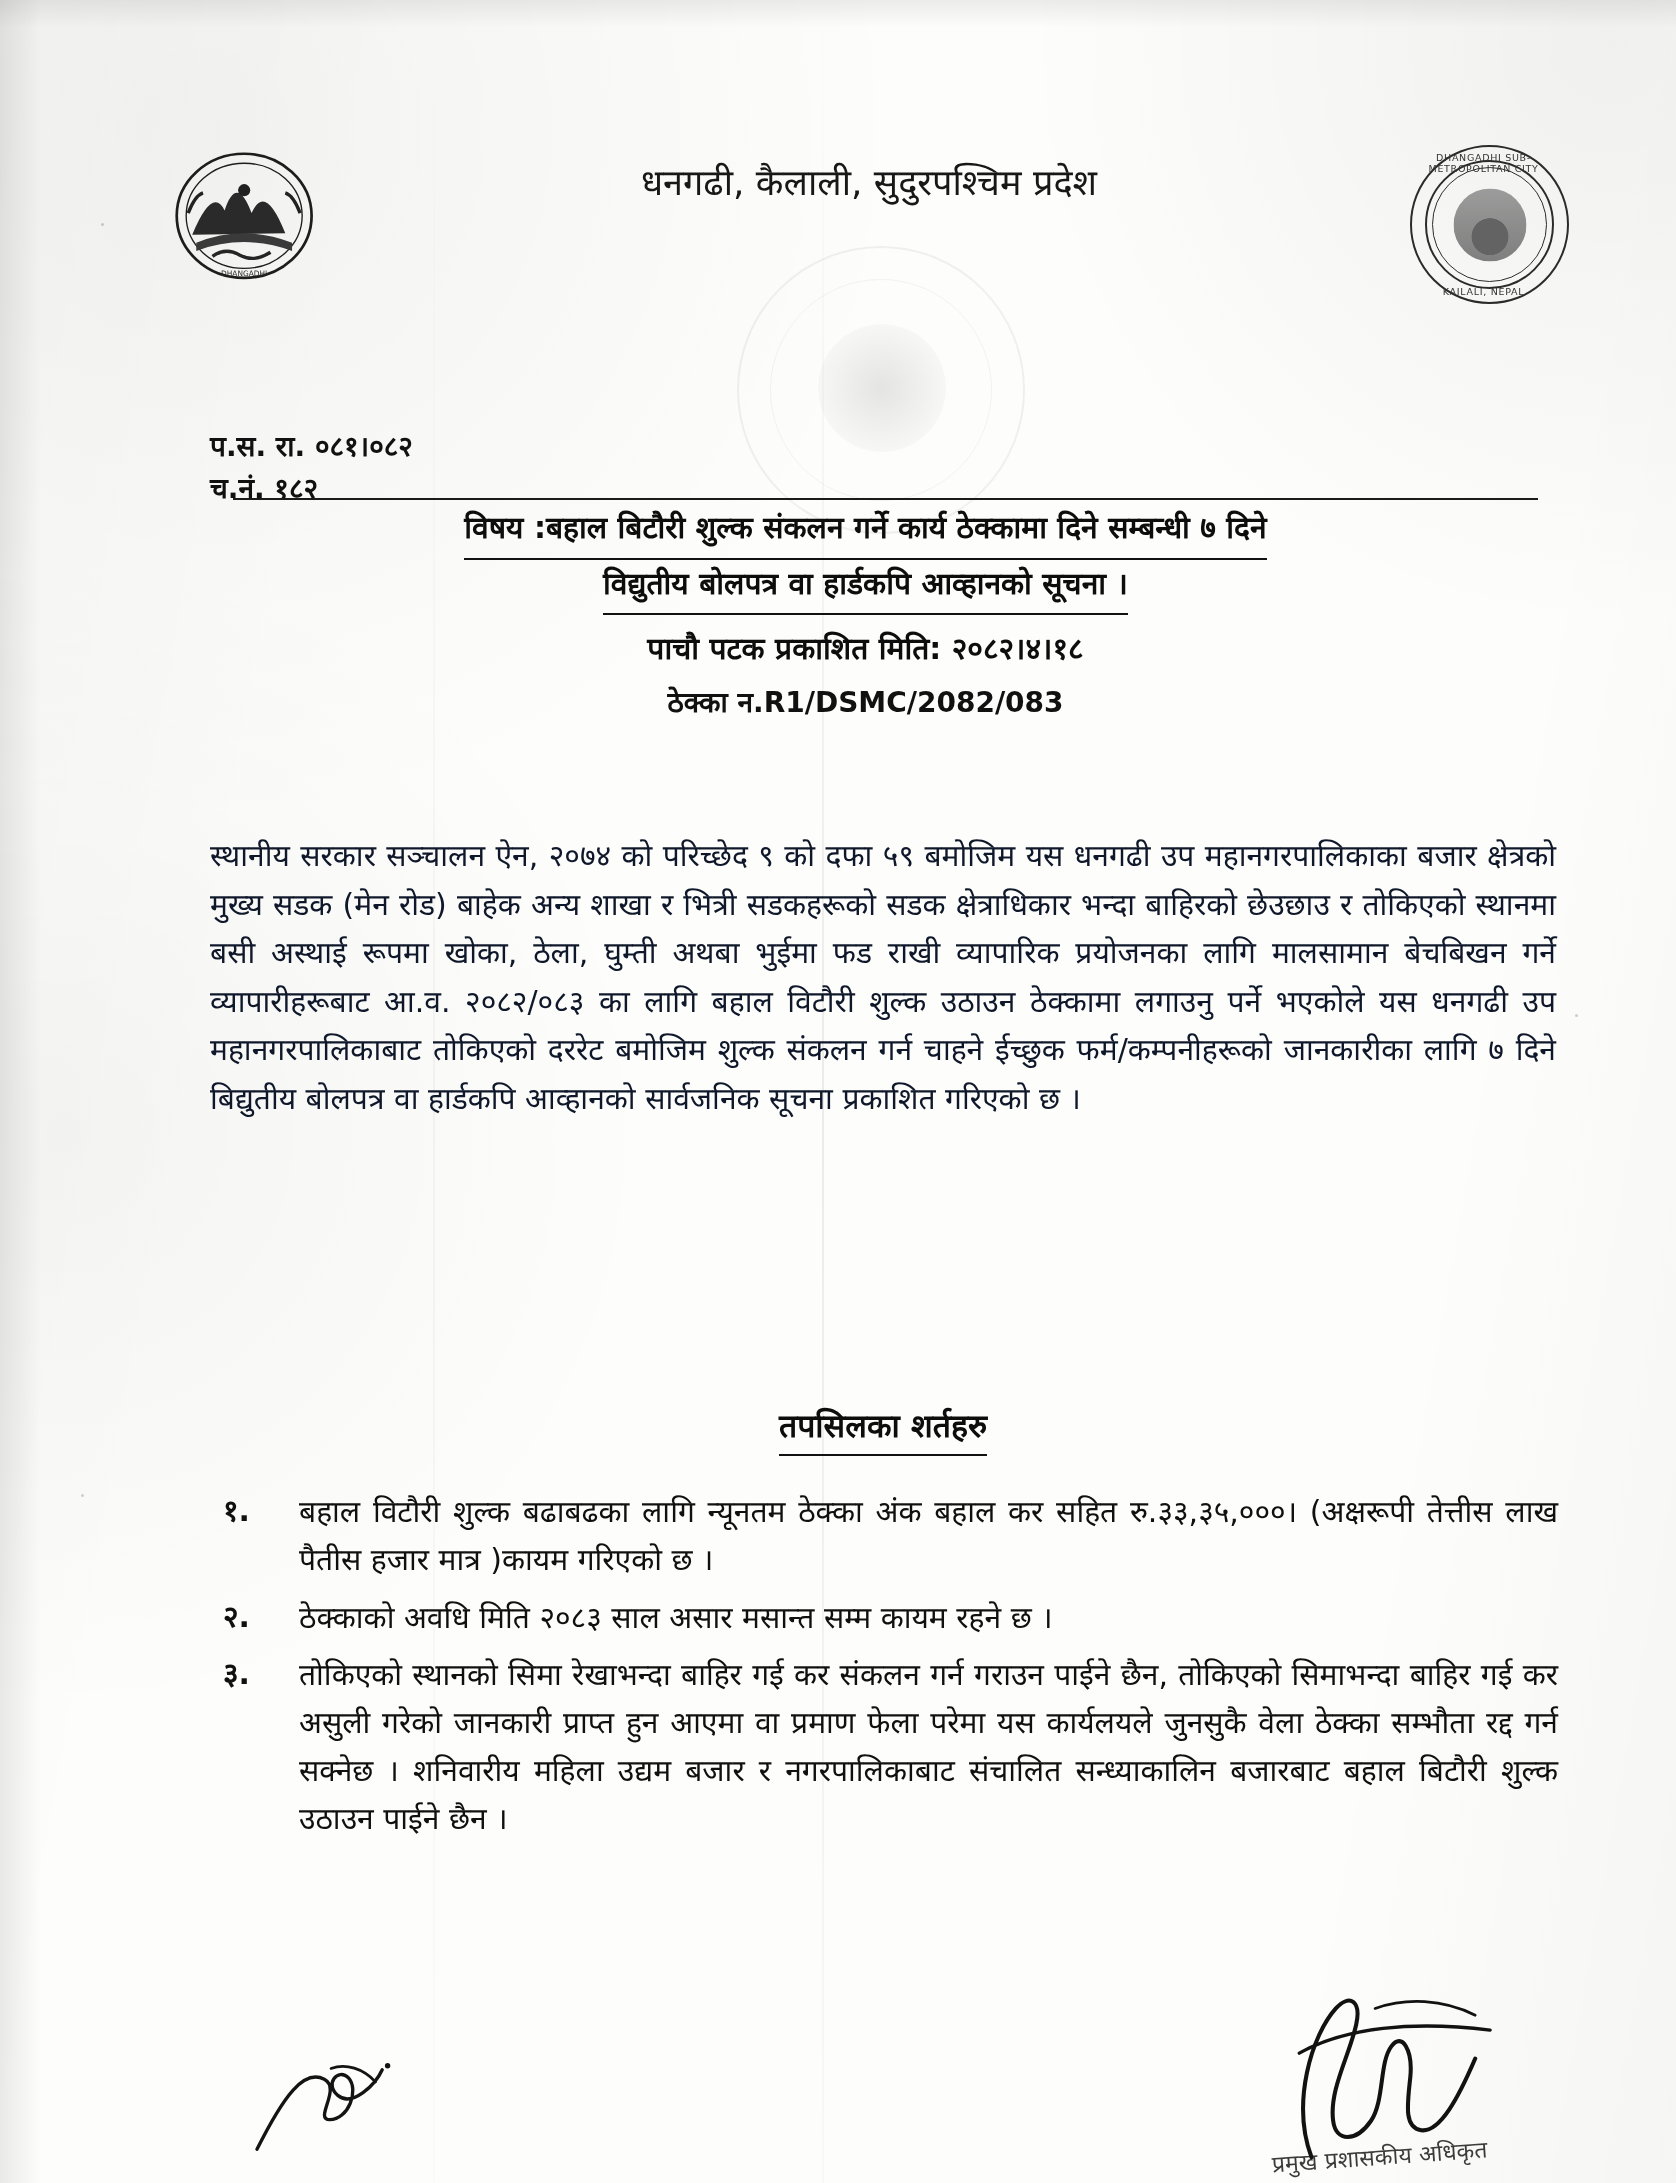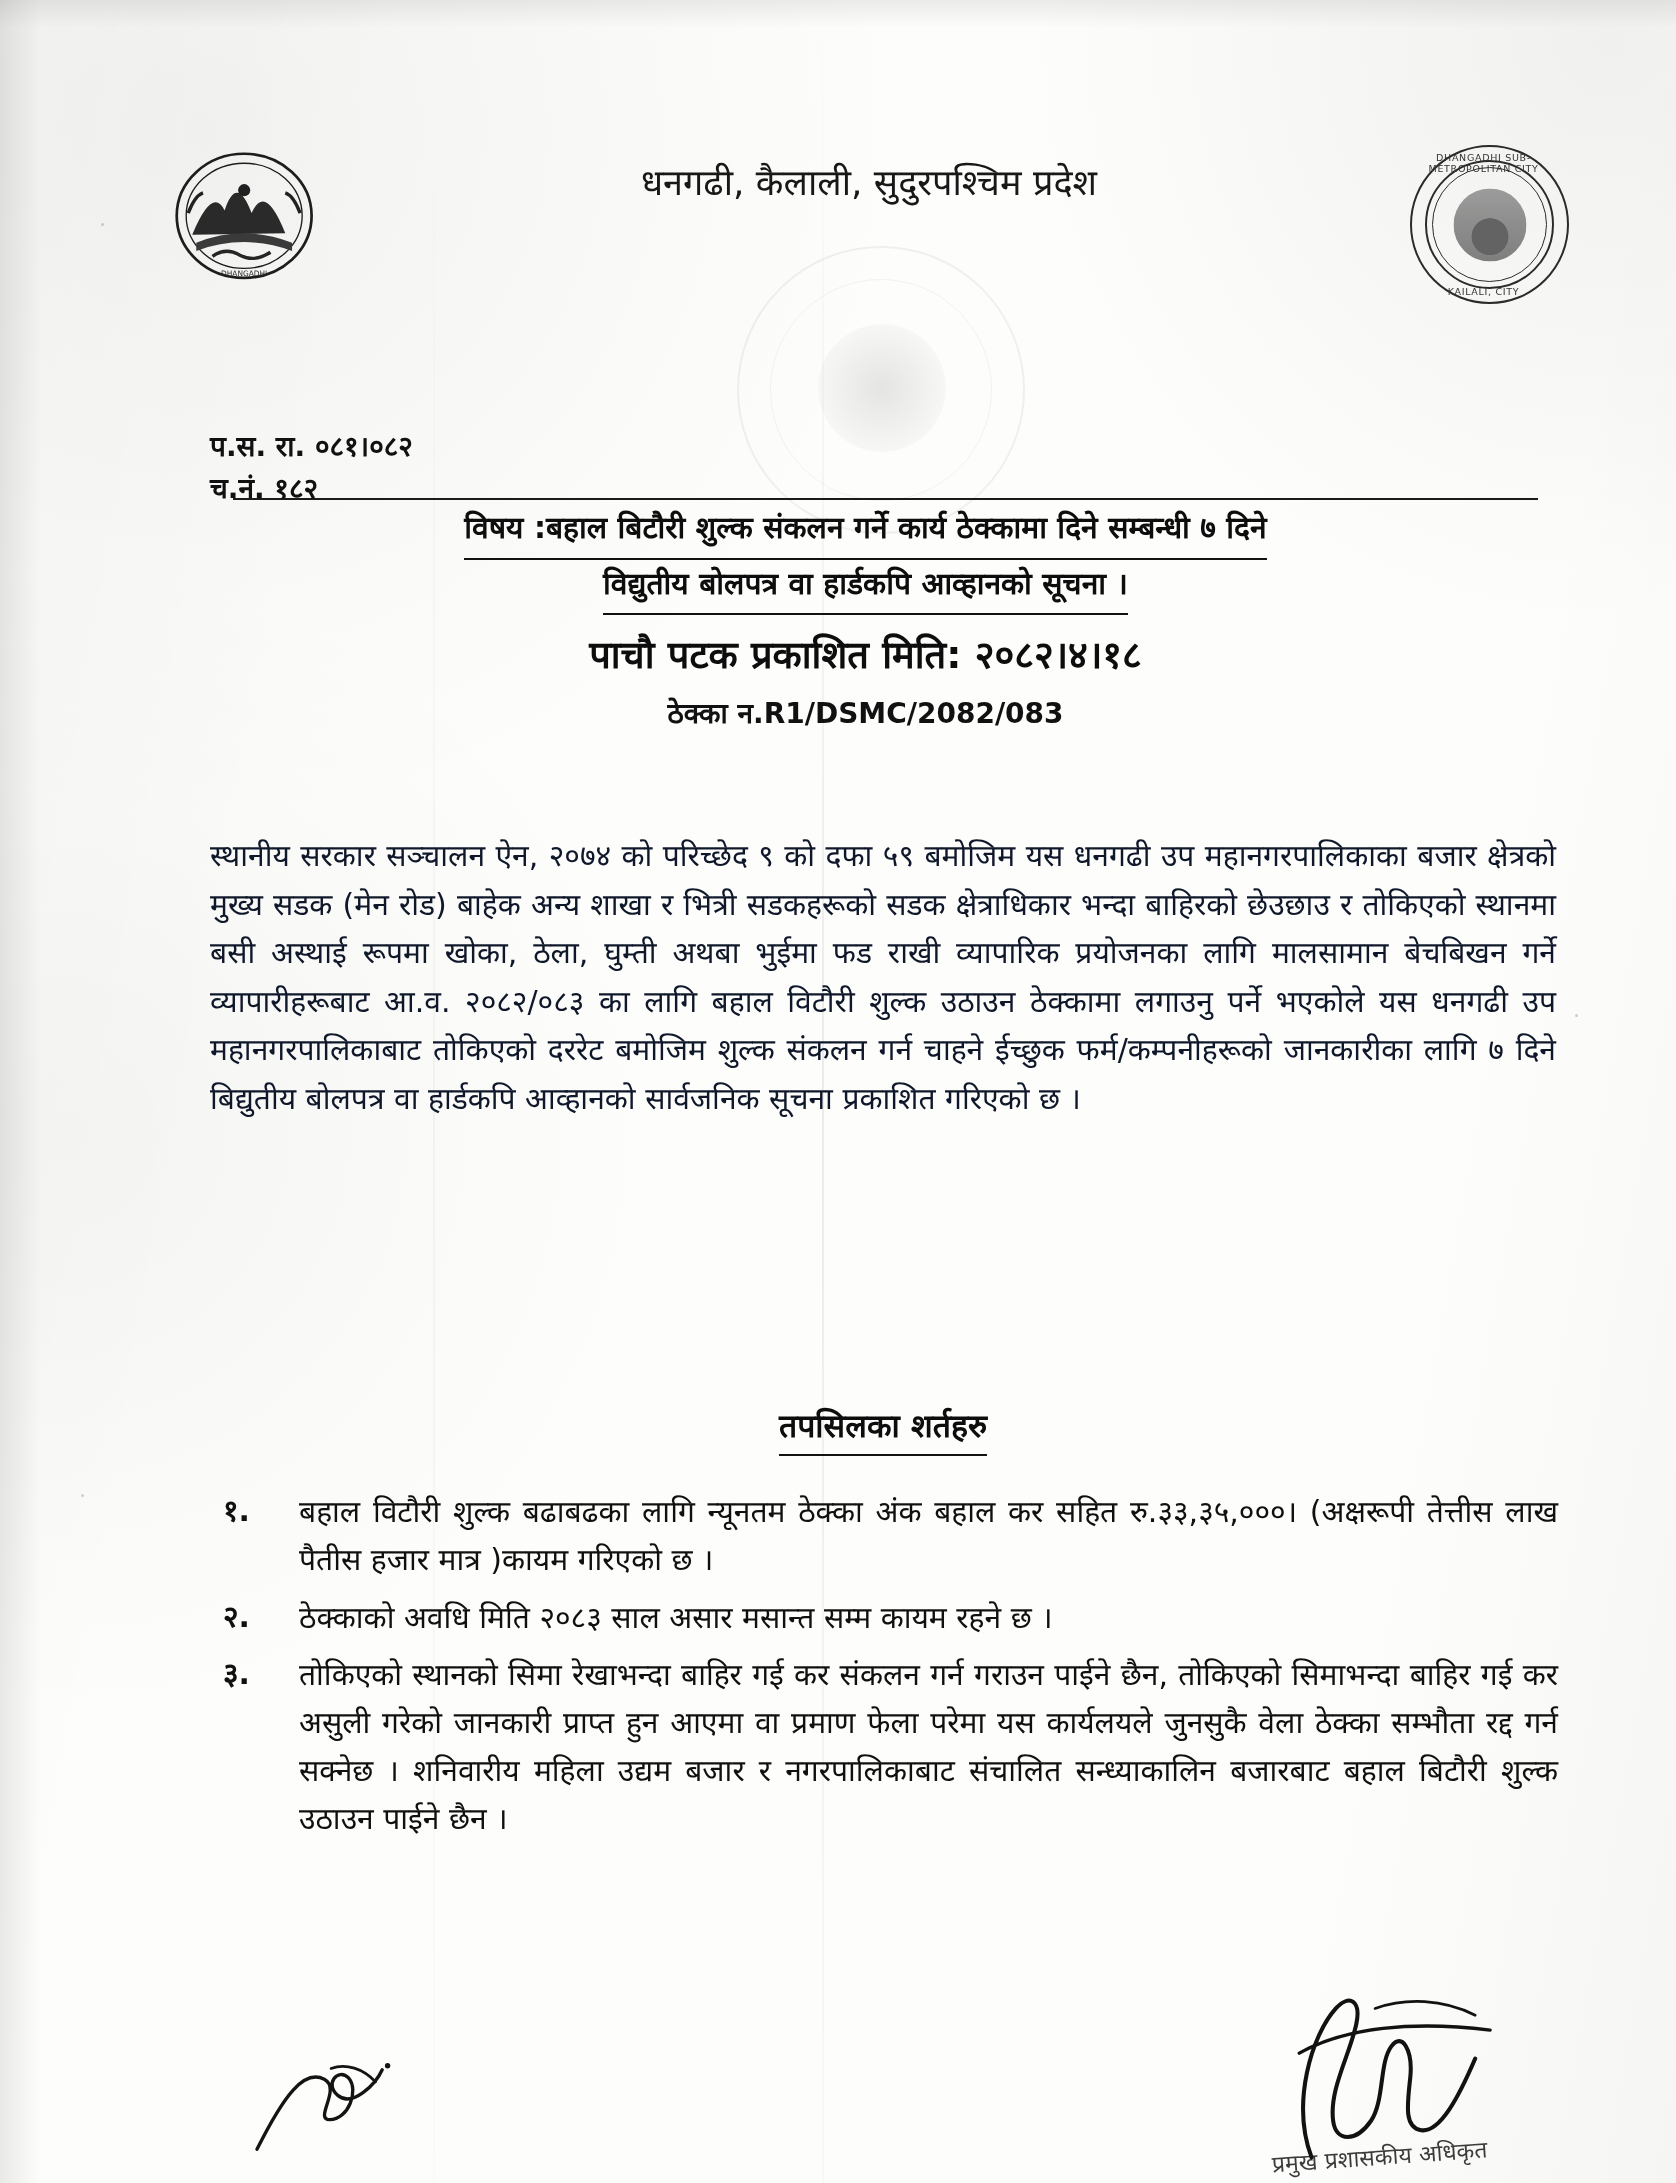--- a/index.html
+++ b/index.html
@@ -201,21 +201,21 @@
     color: #0d0d0d;
     line-height: 1.35;
     display: inline-block;
     border-bottom: 2px solid #121212;
     padding-bottom: 9px;
   }
   .subject-line2 {
     margin-top: 4px;
   }
   .pub-date {
-    font-size: 38px;
+    font-size: 30px;
     font-weight: 700;
     color: #0d0d0d;
     margin-top: 12px;
   }
   .contract-no {
     font-size: 28px;
     font-weight: 600;
     color: #111;
     margin-top: 13.5px;
   }
@@ -348,21 +348,21 @@
 
     <div class="title-block">
       <div class="org-address">धनगढी, कैलाली, सुदुरपश्चिम प्रदेश</div>
     </div>
 
     <div class="emblem-right">
       <div class="seal-ring"></div>
       <div class="seal-ring inner"></div>
       <div class="seal-ring inner2"></div>
       <div class="seal-text-top">DHANGADHI SUB-METROPOLITAN CITY</div>
-      <div class="seal-text-bot">KAILALI, CITY</div>
+      <div class="seal-text-bot">KAILALI, NEPAL</div>
       <div class="seal-core"></div>
     </div>
   </div>
 
   <div class="ref-block">
     <div class="ref-line">प.स.  रा.  ०८१।०८२</div>
     <div class="ref-line">च.नं. १८२</div>
   </div>
   <div class="hrule"></div>
 

